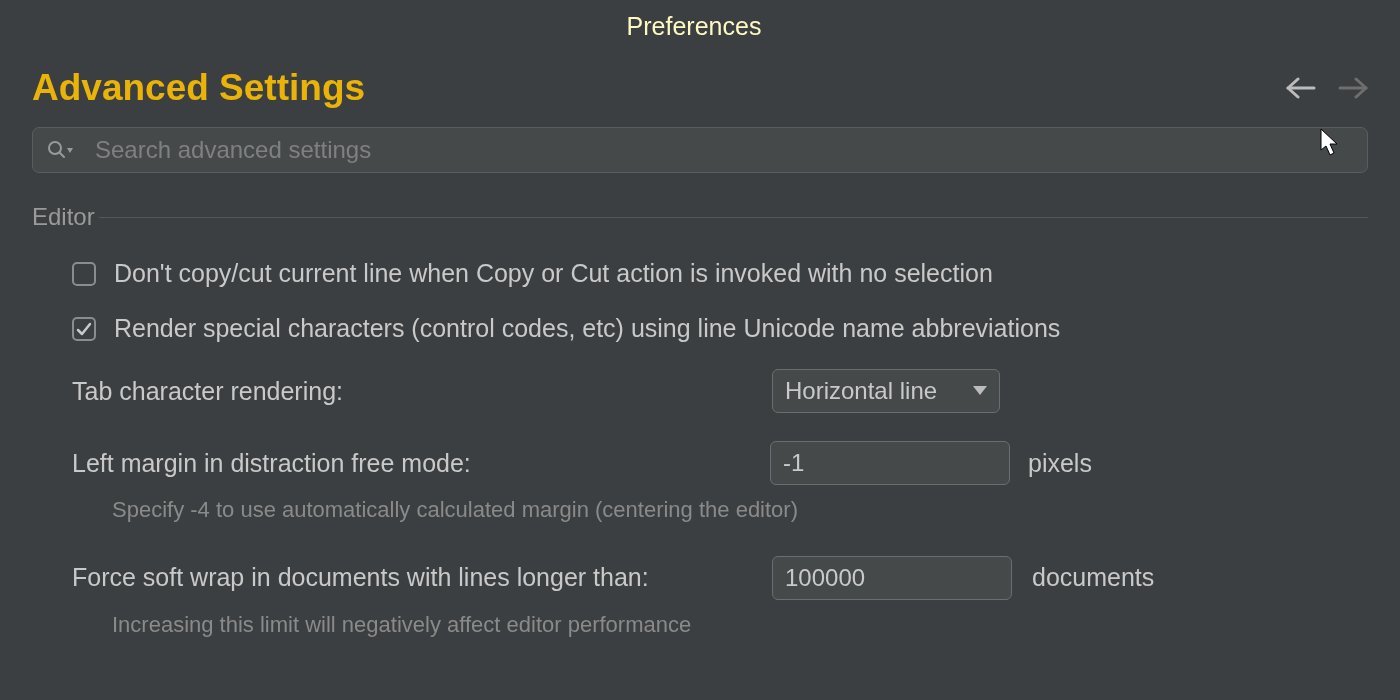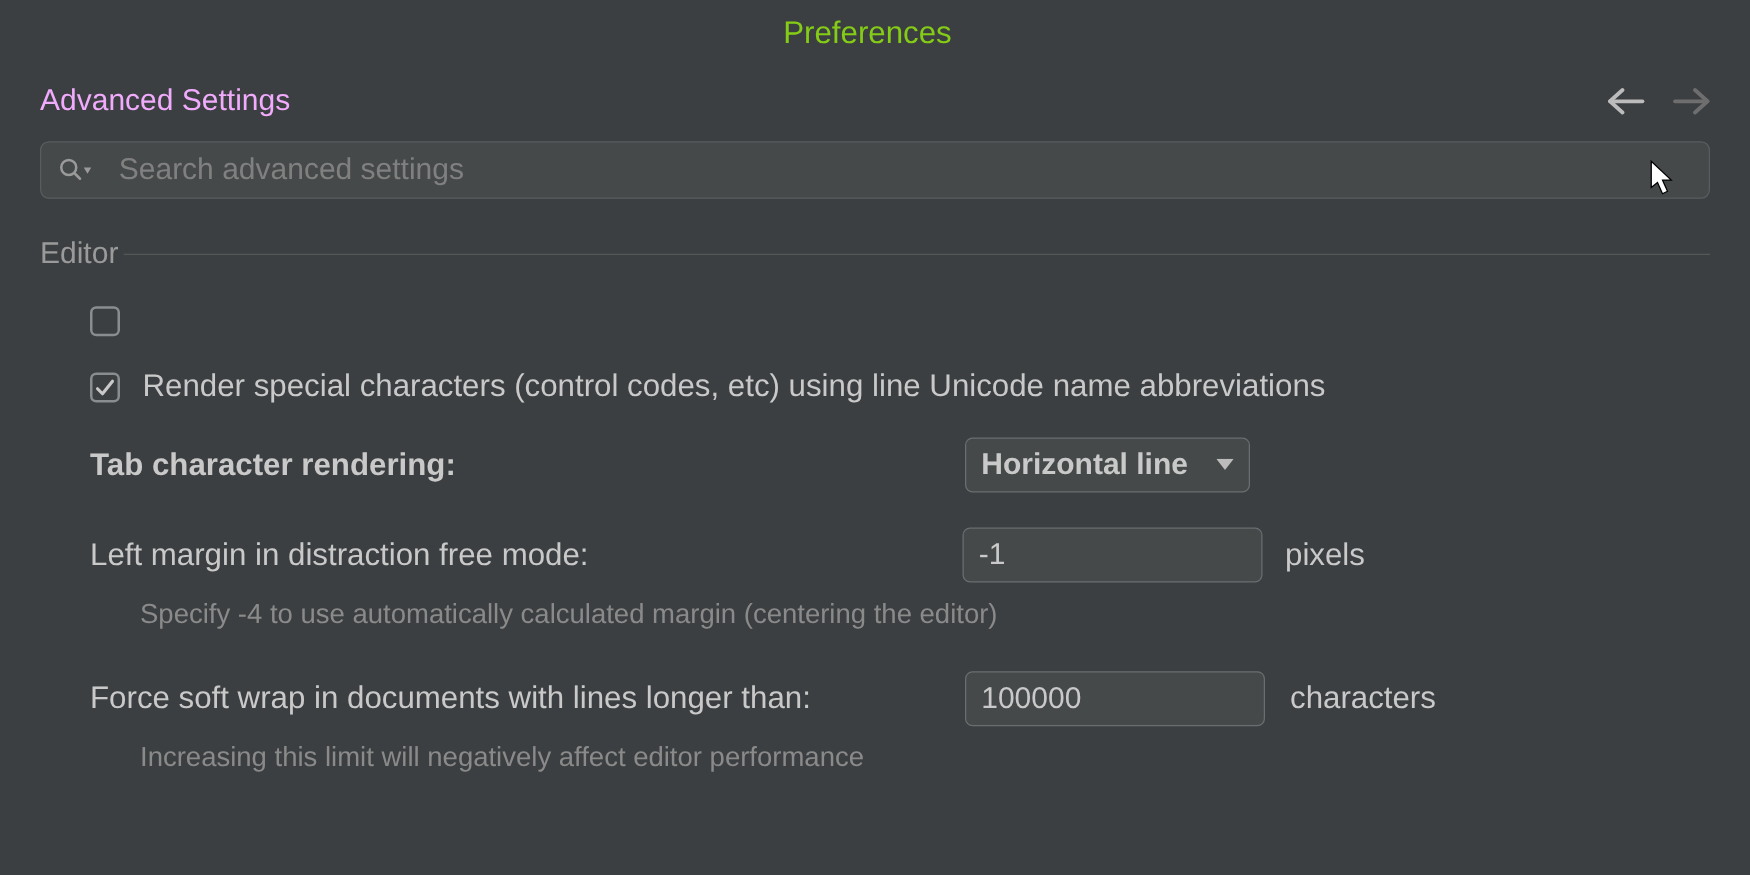--- a/index.html
+++ b/index.html
@@ -8,33 +8,33 @@
     height: 700px;
     background: #3c3f41;
     color: #bbbbbb;
     font-family: -apple-system, "Helvetica Neue", Arial, sans-serif;
     font-size: 24px;
     overflow: hidden;
   }
   .window-title {
     text-align: center;
     padding: 12px 12px 8px 0;
-    color: #84cc16;
+    color: #fef9c3;
     font-size: 25px;
   }
   .header-row {
     display: flex;
     align-items: center;
     justify-content: space-between;
     padding: 18px 32px 14px 32px;
   }
   .page-title {
-    font-weight: 400;
-    font-size: 24px;
-    color: #f0abfc;
+    font-weight: 700;
+    font-size: 37px;
+    color: #eab308;
   }
   .nav-arrows {
     display: flex;
     gap: 18px;
     align-items: center;
   }
   .nav-arrow svg { display:block; }
   .search-wrap {
     padding: 4px 32px 10px 32px;
   }
@@ -189,52 +189,53 @@
 </div>
 
 <div class="section">
   <div class="section-header">
     <span class="section-label">Editor</span>
     <div class="section-rule"></div>
   </div>
 
   <div class="setting-row">
     <div class="checkbox"></div>
+    <span class="setting-label">Don't copy/cut current line when Copy or Cut action is invoked with no selection</span>
   </div>
 
   <div class="setting-row">
     <div class="checkbox">
       <svg width="16" height="16" viewBox="0 0 16 16">
         <polyline points="2,9 6,13 14,3" fill="none" stroke="#c9c9c9" stroke-width="2.5" stroke-linecap="round" stroke-linejoin="round"></polyline>
       </svg>
     </div>
     <span class="setting-label">Render special characters (control codes, etc) using line Unicode name abbreviations</span>
   </div>
 
-  <div class="form-row" style="margin-top:10px;font-weight:bold;">
+  <div class="form-row" style="margin-top:10px;">
     <div class="form-label-col">Tab character rendering:</div>
     <div class="dropdown">
       <span>Horizontal line</span>
       <svg width="14" height="10" viewBox="0 0 14 10">
         <polygon points="0,0 14,0 7,9" fill="#bcbcbc"></polygon>
       </svg>
     </div>
   </div>
 
   <div class="form-row" style="margin-top:28px;gap:18px;">
     <div class="form-label-col">Left margin in distraction free mode:</div>
     <input class="text-input" type="text" value="-1" style="">
     <span class="unit-label">pixels</span>
   </div>
   <div class="hint">Specify -4 to use automatically calculated margin (centering the editor)</div>
 
   <div class="form-row" style="margin-top:6px;">
     <div class="form-label-col">Force soft wrap in documents with lines longer than:</div>
     <input class="text-input" type="text" value="100000" style="">
-    <span class="unit-label">characters</span>
+    <span class="unit-label">documents</span>
   </div>
   <div class="hint">Increasing this limit will negatively affect editor performance</div>
 </div>
 
 <div class="cursor">
   <svg width="22" height="30" viewBox="0 0 22 30">
     <polygon points="1,1 1,22 6,18 10,27 14,25 10,16 17,16" fill="#ffffff" stroke="#000000" stroke-width="1"></polygon>
   </svg>
 </div>
 

